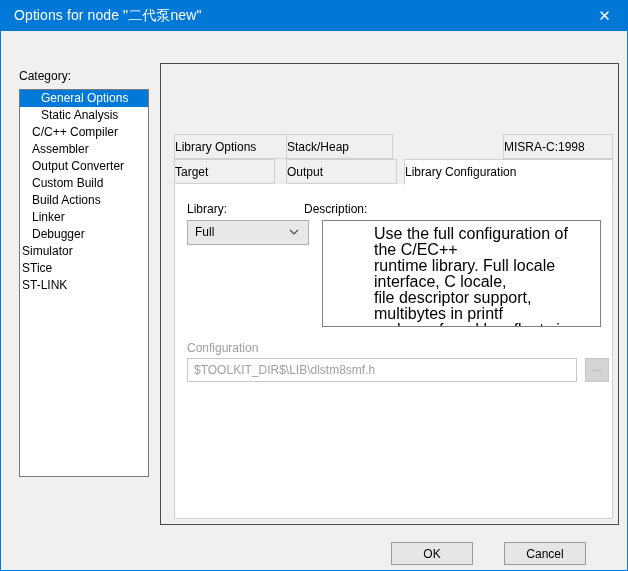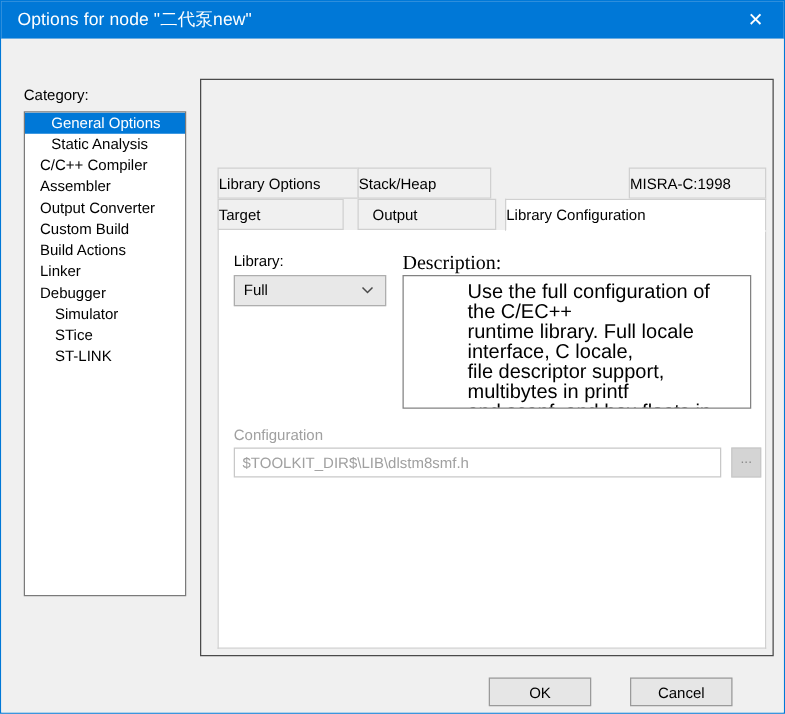--- a/index.html
+++ b/index.html
@@ -98,21 +98,21 @@
     line-height: 17px;
     font-size: 12px;
     padding-left: 21px;
     white-space: nowrap;
     color: #000;
   }
   .cat-item.indent {
     padding-left: 12px;
   }
   .cat-item.indent2 {
-    padding-left: 24px;
+    padding-left: 2px;
   }
   .cat-item.selected {
     background: #0078d7;
     color: #ffffff;
   }
 
   
   #options-panel {
     position: absolute;
     left: 159px;
@@ -206,25 +206,24 @@
   #library-combo .chev {
     position: absolute;
     right: 8px;
     top: 5px;
     width: 12px;
     height: 12px;
   }
 
   #description-label {
     position: absolute;
-    left: 147px;
+    left: 129px;
     top: 18px;
-    font-size: 16px;
-    color: #000;
-    font-family: Liberation Serif, serif;
+    font-size: 12px;
+    color: #000;
   }
   #description-box {
     position: absolute;
     left: 147px;
     top: 36px;
     width: 279px;
     height: 107px;
     box-sizing: border-box;
     border: 1px solid #828282;
     background: #ffffff;
@@ -347,21 +346,21 @@
             <span>Stack/Heap</span>
           </div>
           <div class="tab" style="left: 329px; width: 110px;">
             <span>MISRA-C:1998</span>
           </div>
         </div>
       <div id="tabrow2">
           <div class="tab" style="left: 0px; width: 101px;">
             <span>Target</span>
           </div>
-          <div class="tab" style="left: 112px; width: 111px; padding-left: 11px;">
+          <div class="tab" style="left: 112px; width: 111px;">
             <span>Output</span>
           </div>
           <div class="tab selected" style="left: 230px; width: 209px;">
             <span>Library Configuration</span>
           </div>
         </div>
 
       <div id="tabpage">
 
         <div id="library-label">Library:</div>

